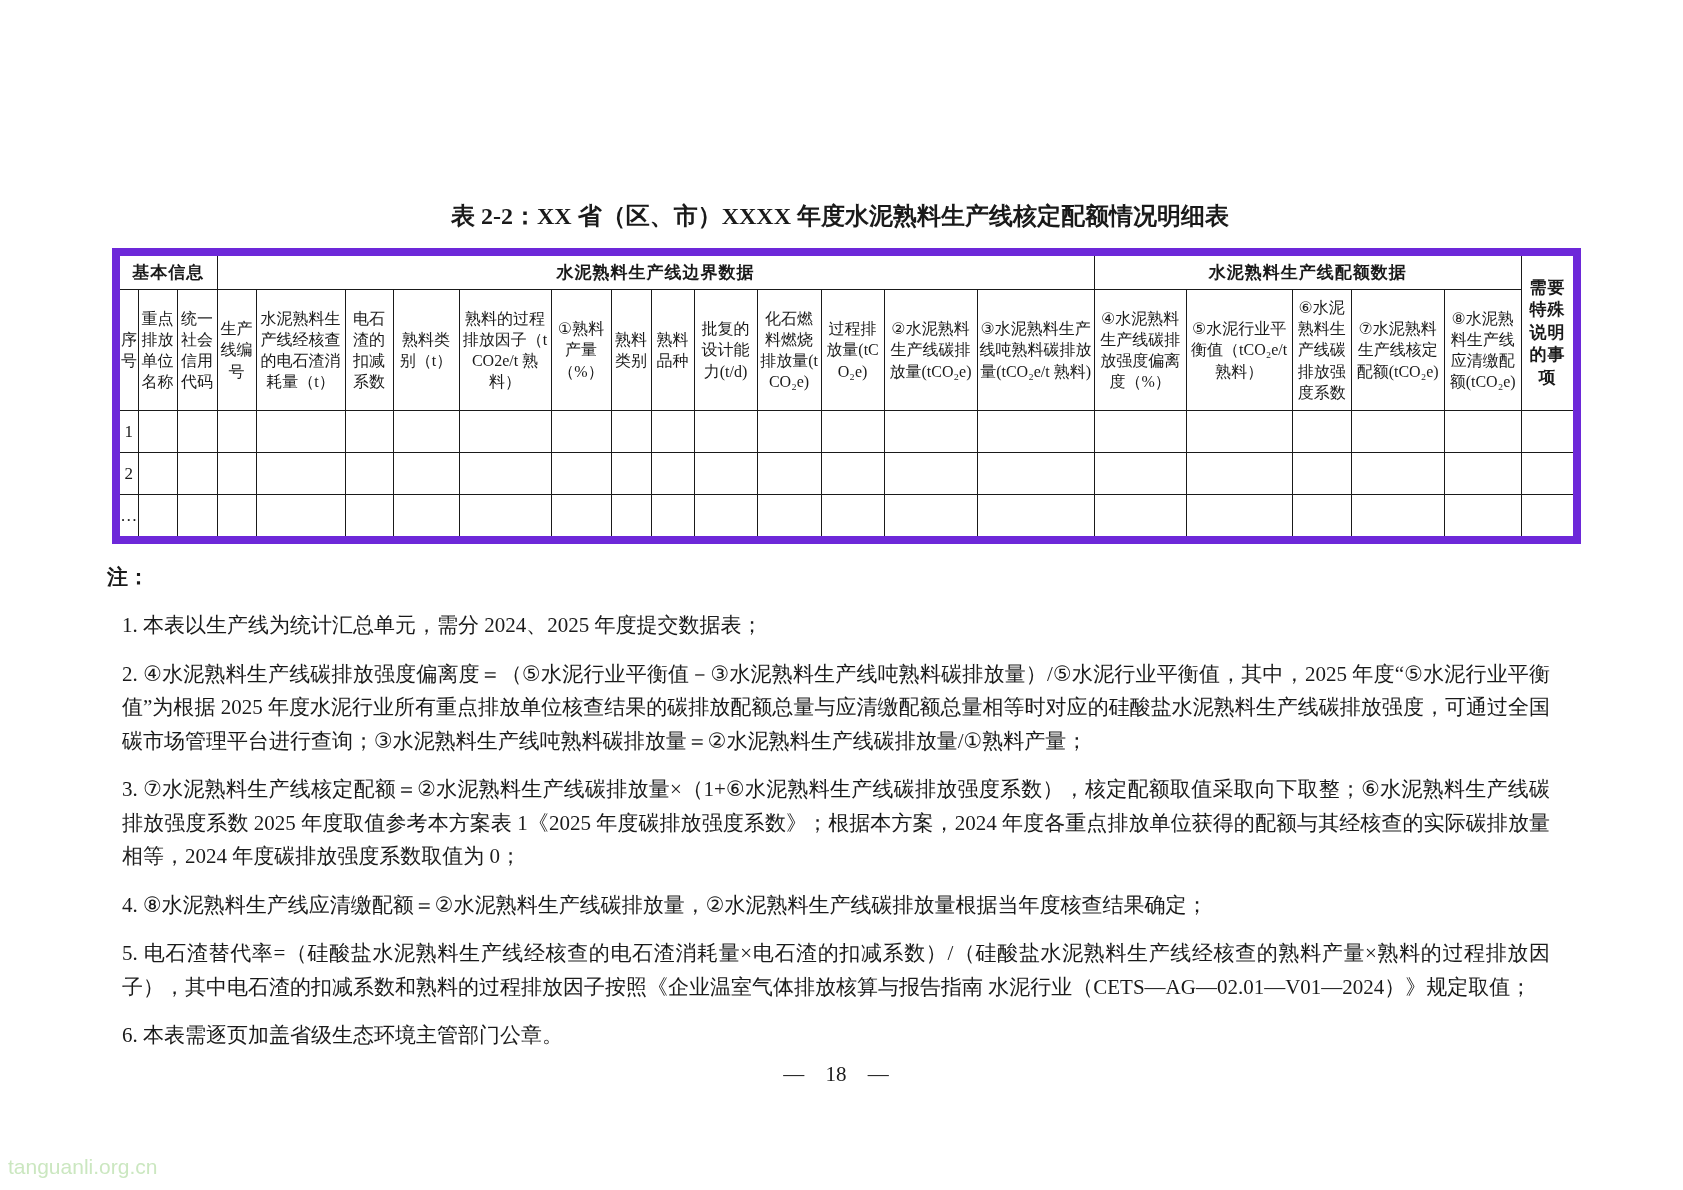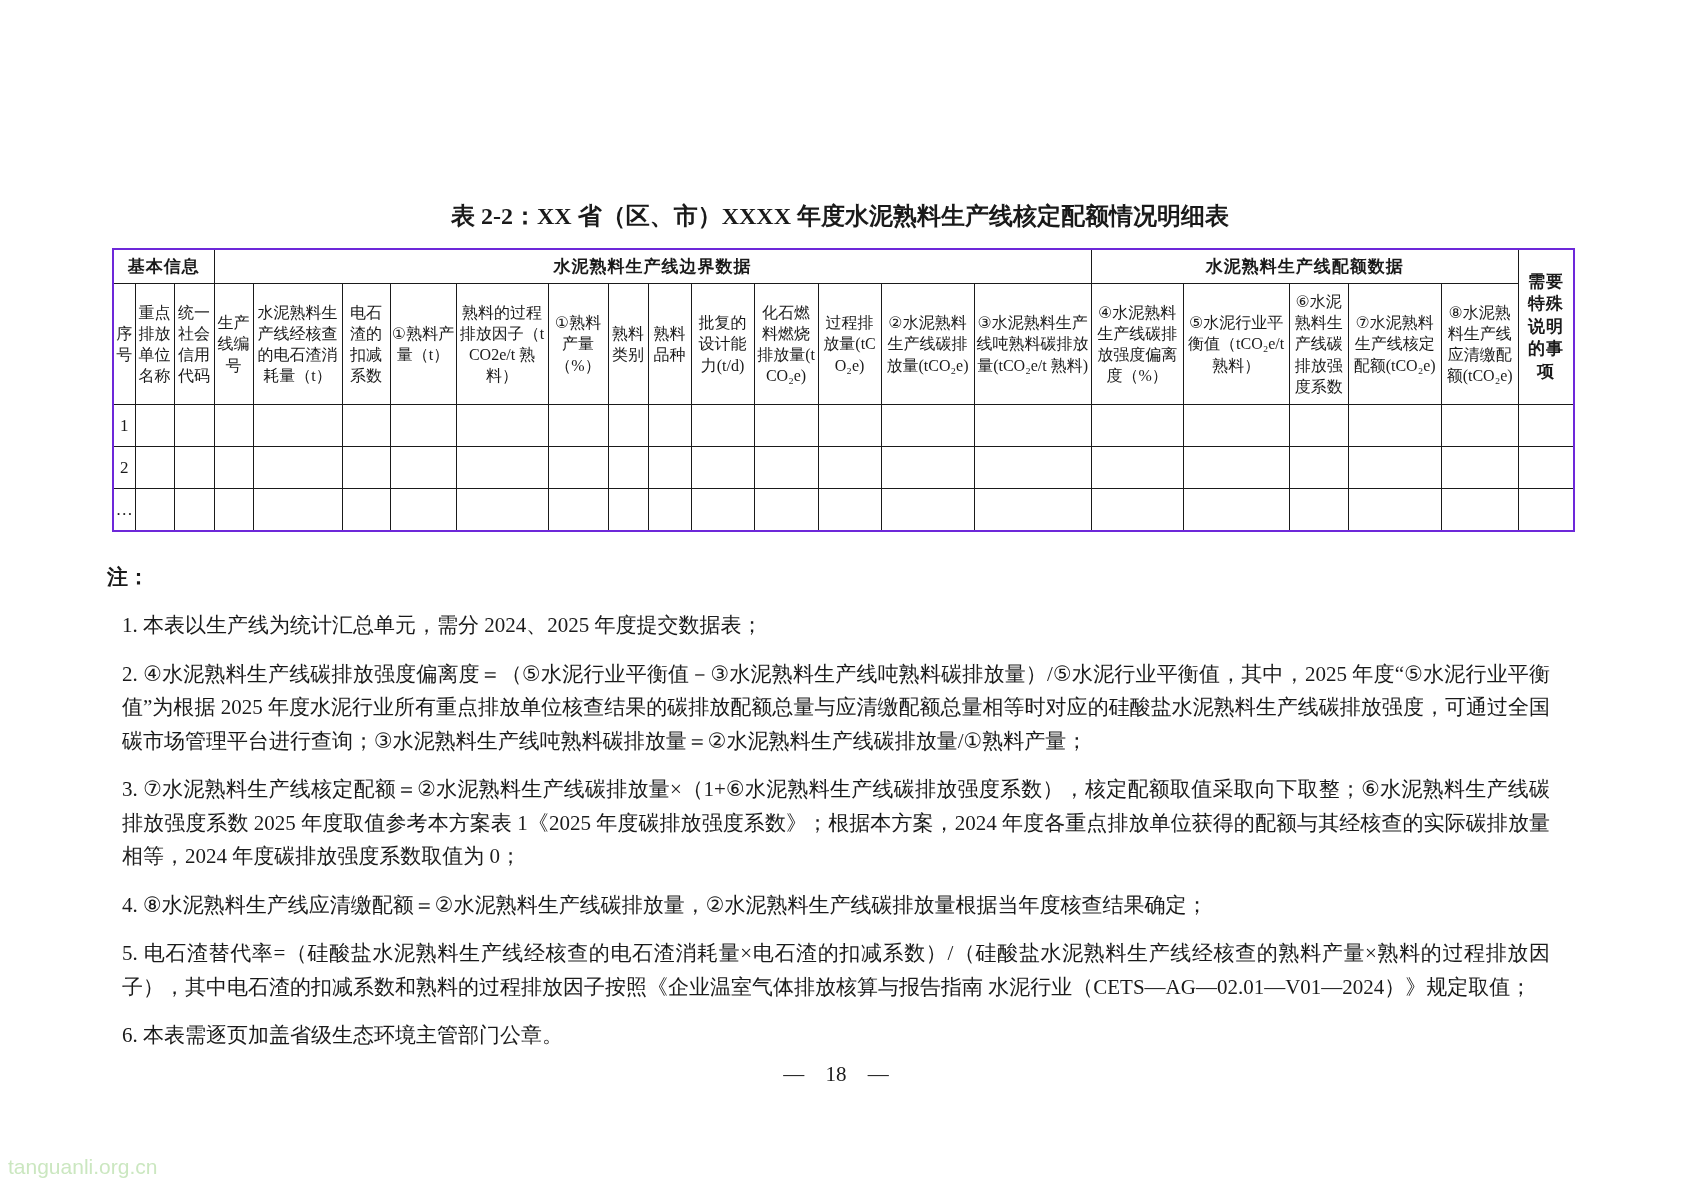--- a/index.html
+++ b/index.html
@@ -19,21 +19,21 @@
     font-size:24px;
     font-weight:bold;
     white-space:nowrap;
   }
   table.quota-table{
     position:absolute;
     left:112px;top:248px;
     width:1461px;
     border-collapse:collapse;
     table-layout:fixed;
-    border:2px solid #6d28d9;
+    border:8px solid #6d28d9;
   }
   .quota-table th,.quota-table td{
     border:1px solid #1a1a1a;
     text-align:center;
     vertical-align:middle;
     padding:0 1px;
     overflow:hidden;
   }
   tr.group-row th{
     height:33px;
@@ -128,21 +128,21 @@
         <th colspan="5">水泥熟料生产线配额数据</th>
         <th rowspan="2" class="special-col">需要特殊说明的事项</th>
       </tr>
       <tr class="head-row">
         <th>序号</th>
         <th>重点排放单位名称</th>
         <th>统一社会信用代码</th>
         <th>生产线编号</th>
         <th>水泥熟料生产线经核查的电石渣消耗量（t）</th>
         <th>电石渣的扣减系数</th>
-        <th>①熟料产量（t）</th>
+        <th>熟料类别（t）</th>
         <th>熟料的过程排放因子（tCO2e/t 熟料）</th>
         <th>①熟料产量（%）</th>
         <th>熟料类别</th>
         <th>熟料品种</th>
         <th>批复的设计能力(t/d)</th>
         <th>化石燃料燃烧排放量(tCO₂e)</th>
         <th>过程排放量(tCO₂e)</th>
         <th>②水泥熟料生产线碳排放量(tCO₂e)</th>
         <th>③水泥熟料生产线吨熟料碳排放量(tCO₂e/t 熟料)</th>
         <th>④水泥熟料生产线碳排放强度偏离度（%）</th>

